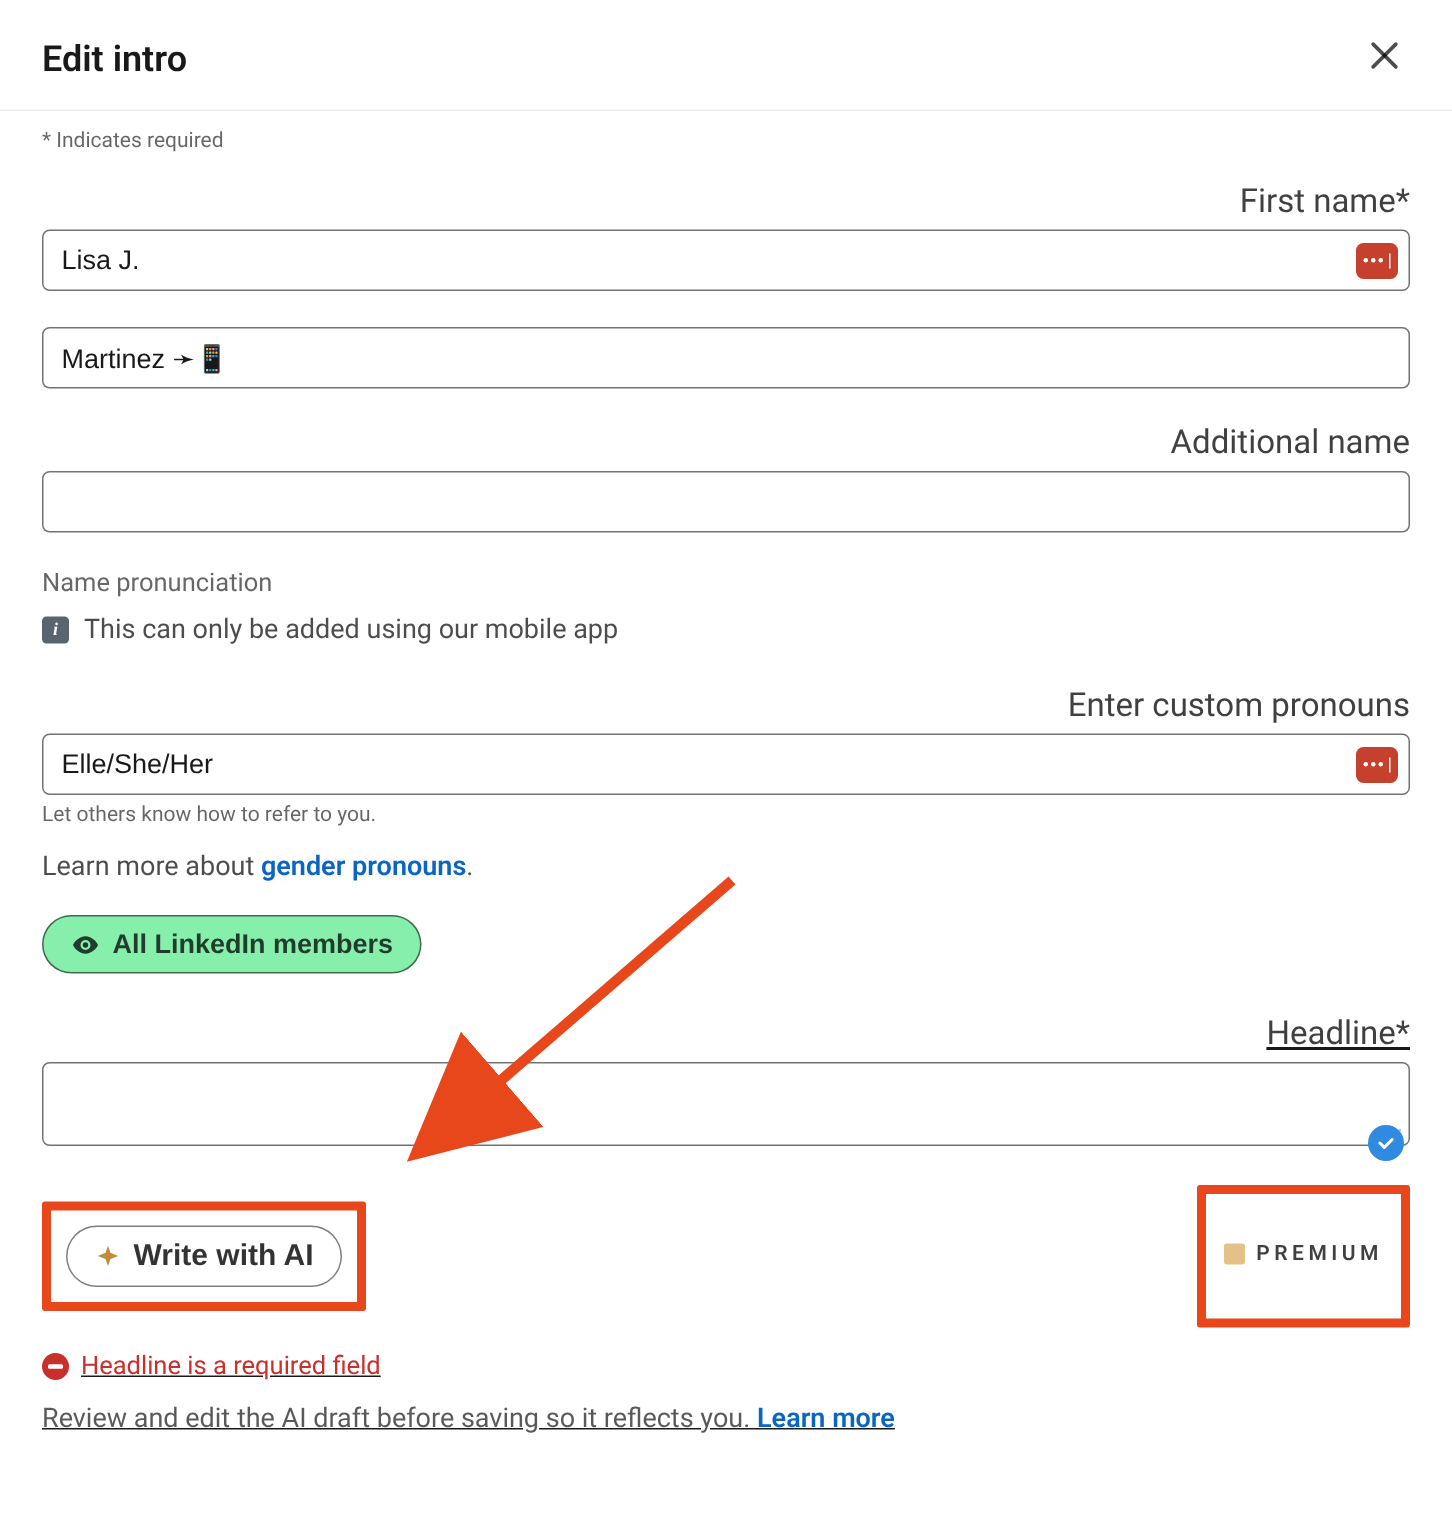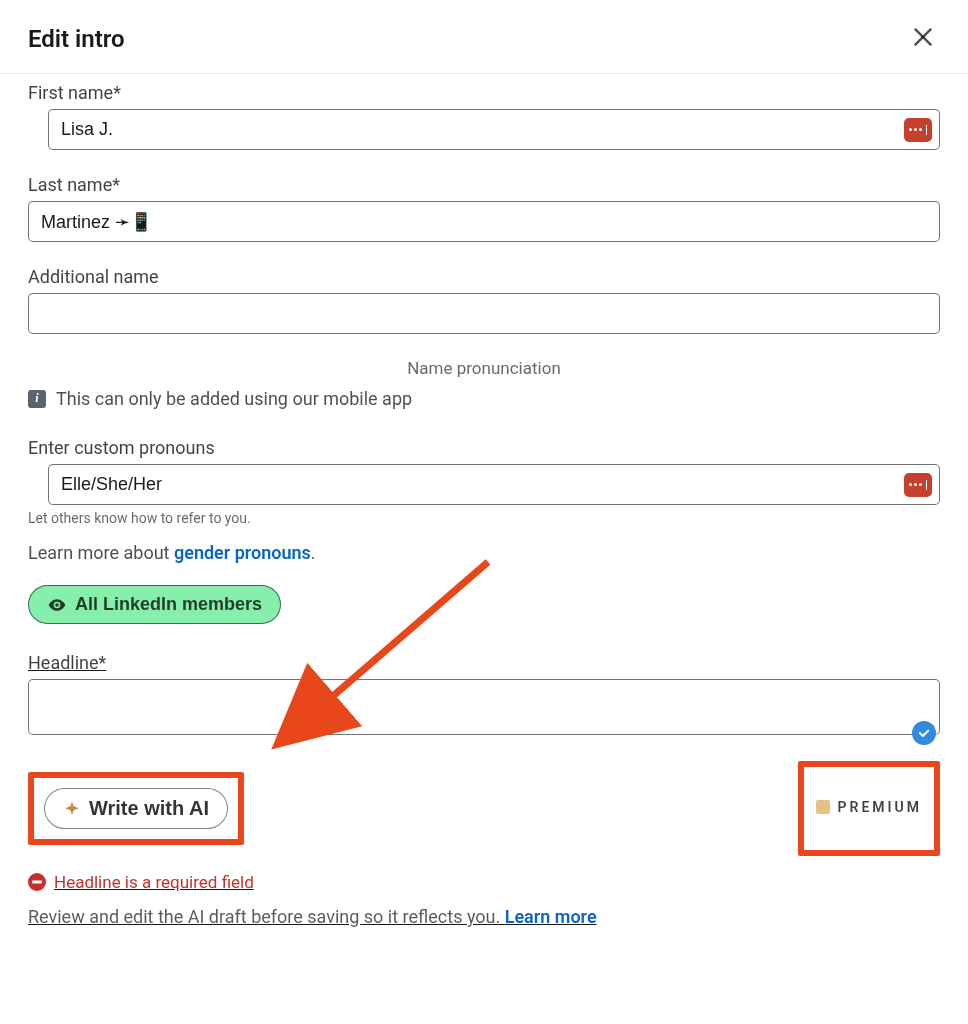--- a/index.html
+++ b/index.html
@@ -44,36 +44,36 @@
       font-size: 14px;
       color: rgba(0,0,0,0.6);
       margin-top: 4px;
       margin-bottom: 20px;
     }
     .form-group {
       margin-bottom: 24px;
     }
     .label {
       display: block;
-      font-size: 18px;
+      font-size: 22px;
       color: rgba(0,0,0,0.75);
       margin-bottom: 6px;
+      text-align: right;
     }
     .text-input {
       width: 100%;
       padding: 9px 12px;
       font-size: 18px;
       border: 1px solid rgba(0,0,0,0.55);
       border-radius: 5px;
       color: rgba(0,0,0,0.9);
       background: #fff;
     }
     .input-wrap {
       position: relative;
-      margin-left: 20px;
     }
     .pw-badge {
       position: absolute;
       right: 8px;
       top: 50%;
       transform: translateY(-50%);
       width: 28px;
       height: 24px;
       background: #c5412d;
       border-radius: 5px;
@@ -296,47 +296,47 @@
       <span>
         <svg width="26" height="26" viewBox="0 0 24 24" fill="none" stroke="currentColor" stroke-width="2.2" stroke-linecap="round">
             <line x1="5" y1="5" x2="19" y2="19"></line>
             <line x1="19" y1="5" x2="5" y2="19"></line>
           </svg>
       </span>
     </button>
   </div>
 
   <div class="modal-body">
+    <div class="required-note">* Indicates required</div>
 
     <div class="form-group">
       <label class="label">First name*</label>
       <div class="input-wrap">
         <input class="text-input" type="text" value="Lisa J." style="">
         <div class="pw-badge">
           <div class="pw-dots">
               <span class="d"></span>
               <span class="d"></span>
               <span class="d"></span>
               <span class="bar"></span>
             </div>
         </div>
       </div>
     </div>
 
     <div class="form-group">
-      <label class="label">Last name*</label>
       <input class="text-input" type="text" value="Martinez ➛📱" style="">
     </div>
 
     <div class="form-group">
       <label class="label">Additional name</label>
       <input class="text-input" type="text" value="" style="">
     </div>
 
-    <div style="margin-bottom:0;text-align:center;">
+    <div style="margin-bottom:0;">
       <div class="section-label">Name pronunciation</div>
       <div class="info-row">
         <span class="info-icon-box">i</span>
         <span>This can only be added using our mobile app</span>
       </div>
     </div>
 
     <div class="form-group" style="margin-bottom:6px;">
       <label class="label">Enter custom pronouns</label>
       <div class="input-wrap">

